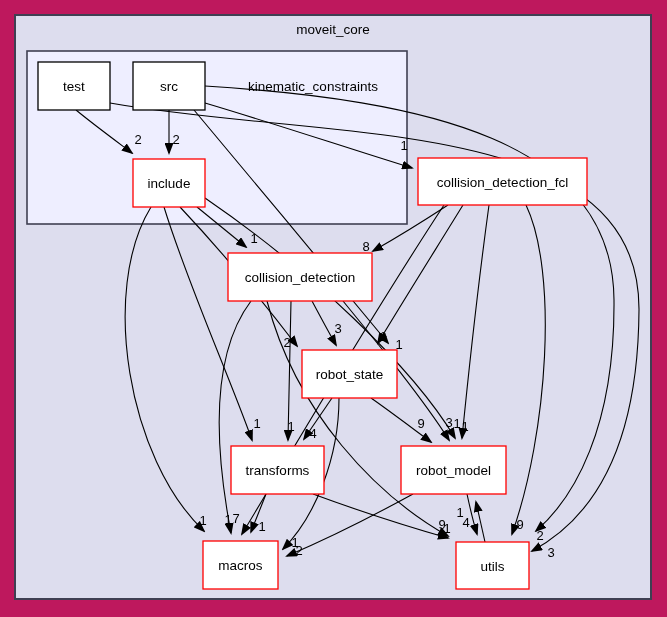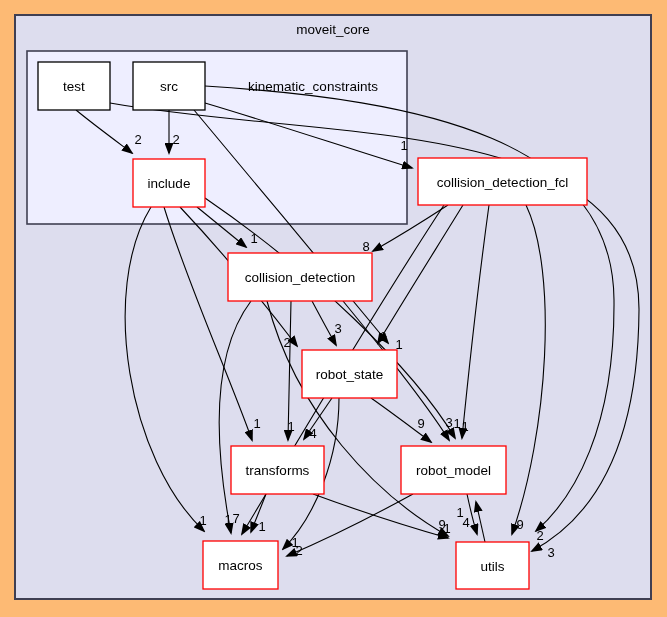--- a/index.html
+++ b/index.html
@@ -5,21 +5,21 @@
   html, body {
     margin: 0;
     padding: 0;
     background: #ffffff;
     font-family: "Liberation Sans", "DejaVu Sans", sans-serif;
   }
   .canvas {
     position: relative;
     width: 667px;
     height: 617px;
-    background: #fdba74;
+    background: #be185d;
     overflow: hidden;
   }
   svg { display: block; }
   text {
     font-family: "Liberation Sans", "DejaVu Sans", sans-serif;
     fill: #000000;
   }
   .cluster-label { font-size: 13.5px; }
   .node-label    { font-size: 13.5px; }
   .edge-label    { font-size: 13px; }

